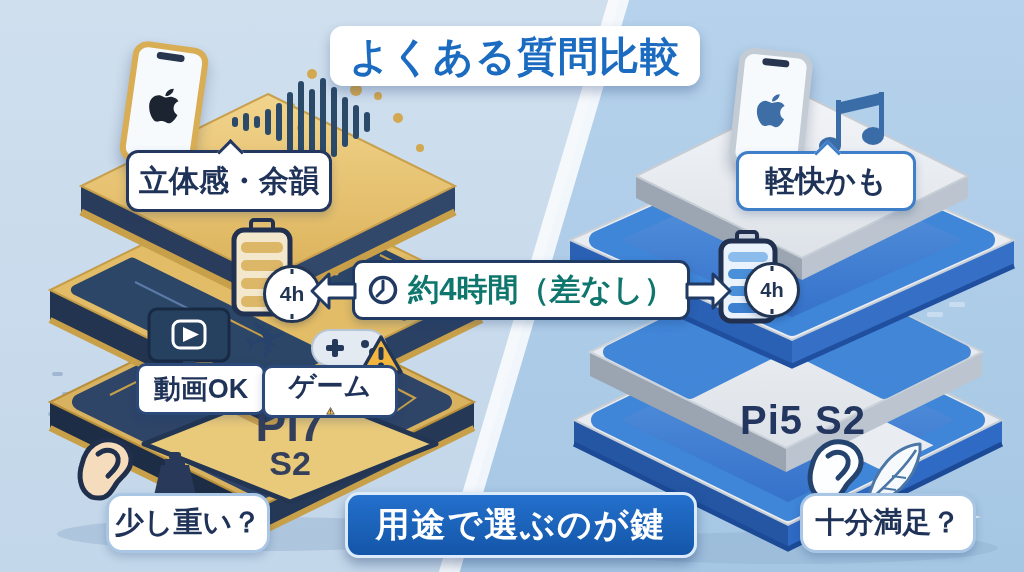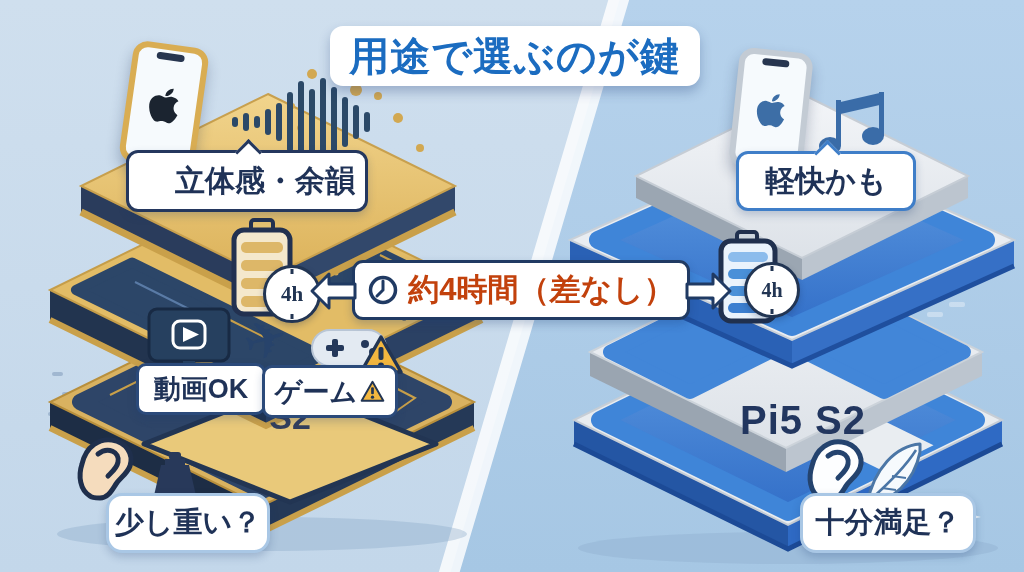--- a/index.html
+++ b/index.html
@@ -29,41 +29,41 @@
   
   .bubble{position:absolute;z-index:6;background:#fff;display:flex;align-items:center;justify-content:center;
           font-weight:bold;color:#1f3257;white-space:nowrap;box-shadow:0 4px 8px rgba(25,55,110,.22);}
   .tail{position:absolute;top:-10px;left:calc(50% - 8px);width:16px;height:16px;background:#fff;
         transform:rotate(45deg);border-top:3px solid;border-left:3px solid;border-color:inherit;}
   .bubble-sound{--bc:#24375e;left:126px;top:150px;width:200px;height:56px;border:3px solid #24375e;border-radius:12px;font-size:30px;}
   .bubble-satisfy{left:736px;top:151px;width:174px;height:54px;border:3px solid #3f7ec8;border-radius:12px;font-size:30px;}
   .bubble-sound .tail{border-color:#24375e;}
   .bubble-satisfy .tail{border-color:#3f7ec8;}
   .label-video{left:136px;top:363px;width:124px;height:46px;border:3px solid #2b4a7a;border-radius:10px;font-size:27px;}
-  .label-game{left:262px;top:365px;width:130px;height:47px;border:3px solid #2b4a7a;border-radius:10px;font-size:27px;gap:3px;}
+  .label-game{left:262px;top:365px;width:130px;height:47px;border:3px solid #2b4a7a;border-radius:10px;font-size:27px;gap:3px;flex-direction:column;}
   .bubble-heavy{left:106px;top:493px;width:158px;height:54px;border:3px solid #a9c7e5;border-radius:16px;font-size:29px;}
   .bubble-light{left:800px;top:493px;width:170px;height:54px;border:3px solid #a9c7e5;border-radius:16px;font-size:29px;}
   
   .title-box{position:absolute;z-index:7;left:330px;top:26px;width:370px;height:60px;background:#fff;border-radius:13px;
              display:flex;align-items:center;justify-content:center;font-size:40px;font-weight:bold;color:#1b6cc0;
              letter-spacing:1px;box-shadow:0 6px 12px rgba(20,50,110,.28);white-space:nowrap;}
   .footer-box{position:absolute;z-index:7;left:345px;top:492px;width:346px;height:60px;
               background:linear-gradient(180deg,#2470cc,#1356a9);border:3px solid #dcebfb;border-radius:14px;
               display:flex;align-items:center;justify-content:center;font-size:34px;font-weight:bold;color:#fff;
               letter-spacing:2px;box-shadow:0 6px 12px rgba(15,40,90,.35);white-space:nowrap;}
   
   .center-banner{position:absolute;z-index:6;left:352px;top:260px;width:332px;height:54px;background:#fff;
                  border:3.5px solid #203a63;border-radius:11px;display:flex;align-items:center;justify-content:center;
-                 gap:9px;font-size:31px;font-weight:bold;color:#c2410c;box-shadow:0 4px 9px rgba(25,55,110,.25);white-space:nowrap;}
+                 gap:9px;font-size:31px;font-weight:bold;color:#0f766e;box-shadow:0 4px 9px rgba(25,55,110,.25);white-space:nowrap;}
   .arrow{position:absolute;top:8px;}
   .arrow.west{left:-46px;} .arrow.east{right:-46px;}
   
   .badge{position:absolute;z-index:5;border-radius:50%;background:#fff;border:3.5px solid #223553;
          display:flex;align-items:center;justify-content:center;font-weight:bold;color:#223553;
-         box-shadow:0 3px 6px rgba(20,40,80,.25);font-family:Liberation Serif, serif;}
+         box-shadow:0 3px 6px rgba(20,40,80,.25);}
   .badge::before,.badge::after{content:"";position:absolute;left:50%;width:3px;height:5px;background:#223553;transform:translateX(-50%);}
   .badge::before{top:1px;} .badge::after{bottom:1px;}
   .badge-left{left:263px;top:265px;width:52px;height:52px;font-size:21px;}
   .badge-right{left:744px;top:262px;width:50px;height:50px;font-size:20px;}
   
   .pi7{position:absolute;z-index:5;left:205px;top:402px;width:170px;text-align:center;color:#343f5c;line-height:1.0;}
   .pi7 .big{font-size:46px;font-weight:bold;}
   .pi7 .small{font-size:34px;font-weight:bold;margin-top:-2px;}
   .pi5{position:absolute;z-index:5;left:683px;top:388px;width:240px;text-align:center;color:#22365f;
        font-size:40px;font-weight:bold;letter-spacing:1px;margin-top:10px;}
@@ -281,25 +281,26 @@
     <path d="M18,64 C8,58 6,44 10,32 C14,14 28,6 40,8 C54,10 62,22 58,34 C55,42 48,46 44,52 C40,58 36,66 28,66 C24,66 20,66 18,64 Z" fill="#fdfeff" stroke="#24436e" stroke-width="5" stroke-linejoin="round"></path>
     <path d="M26,22 C36,14 48,20 46,30 C45,36 40,40 36,44" fill="none" stroke="#24436e" stroke-width="5" stroke-linecap="round"></path>
   </svg>
   <svg class="decor" style="left:858px;top:438px;" width="70" height="76" viewBox="0 0 70 76">
     <path d="M62,6 C38,8 16,30 9,66 C34,64 56,44 62,14 Z" fill="#f6fafd" stroke="#4b76a6" stroke-width="3" stroke-linejoin="round"></path>
     <path d="M12,62 C30,46 48,28 58,12" fill="none" stroke="#4b76a6" stroke-width="2.5"></path>
     <path d="M24,50 L38,52 M34,38 L48,40" fill="none" stroke="#4b76a6" stroke-width="2"></path>
   </svg>
 
   <div class="pi7">
+    <div class="big">Pi7</div>
     <div class="small">S2</div>
   </div>
   <div class="pi5">Pi5 S2</div>
 
-  <div class="bubble bubble-sound" style="border-color:#24375e;padding-left:36px;">
+  <div class="bubble bubble-sound" style="border-color:#24375e;">
     <span class="tail" style="border-color:#24375e;"></span>
     <span>立体感・余韻</span>
   </div>
   <div class="bubble label-video">
     <span>動画OK</span>
   </div>
   <div class="bubble label-game">
     <span>ゲーム</span>
     <svg width="25" height="23" viewBox="0 0 46 42">
       <path d="M23,3 L43,38 L3,38 Z" fill="#f3b73f" stroke="#223553" stroke-width="3.5" stroke-linejoin="round"></path>
@@ -325,14 +326,15 @@
     <svg width="32" height="32" viewBox="0 0 32 32">
       <circle cx="16" cy="16" r="12.5" fill="#ffffff" stroke="#203a63" stroke-width="3.5"></circle>
       <path d="M16,16 L16,7 M16,16 L10,22" fill="none" stroke="#203a63" stroke-width="3" stroke-linecap="round"></path>
     </svg>
     <span>約4時間（差なし）</span>
     <svg class="arrow east" width="48" height="40" viewBox="0 0 48 40">
       <path d="M2,13 L28,13 L28,3 L45,20 L28,37 L28,27 L2,27 Z" fill="#ffffff" stroke="#203a63" stroke-width="3" stroke-linejoin="round"></path>
     </svg>
   </div>
 
-  <div class="title-box">用途で選ぶのが鍵</div>
+  <div class="title-box">よくある質問比較</div>
+  <div class="footer-box">用途で選ぶのが鍵</div>
 </div>
 
 </body></html>

